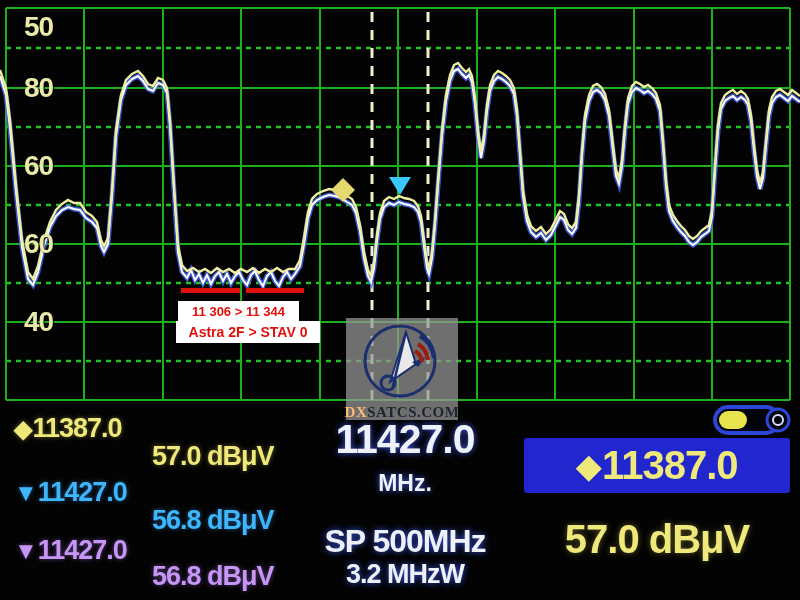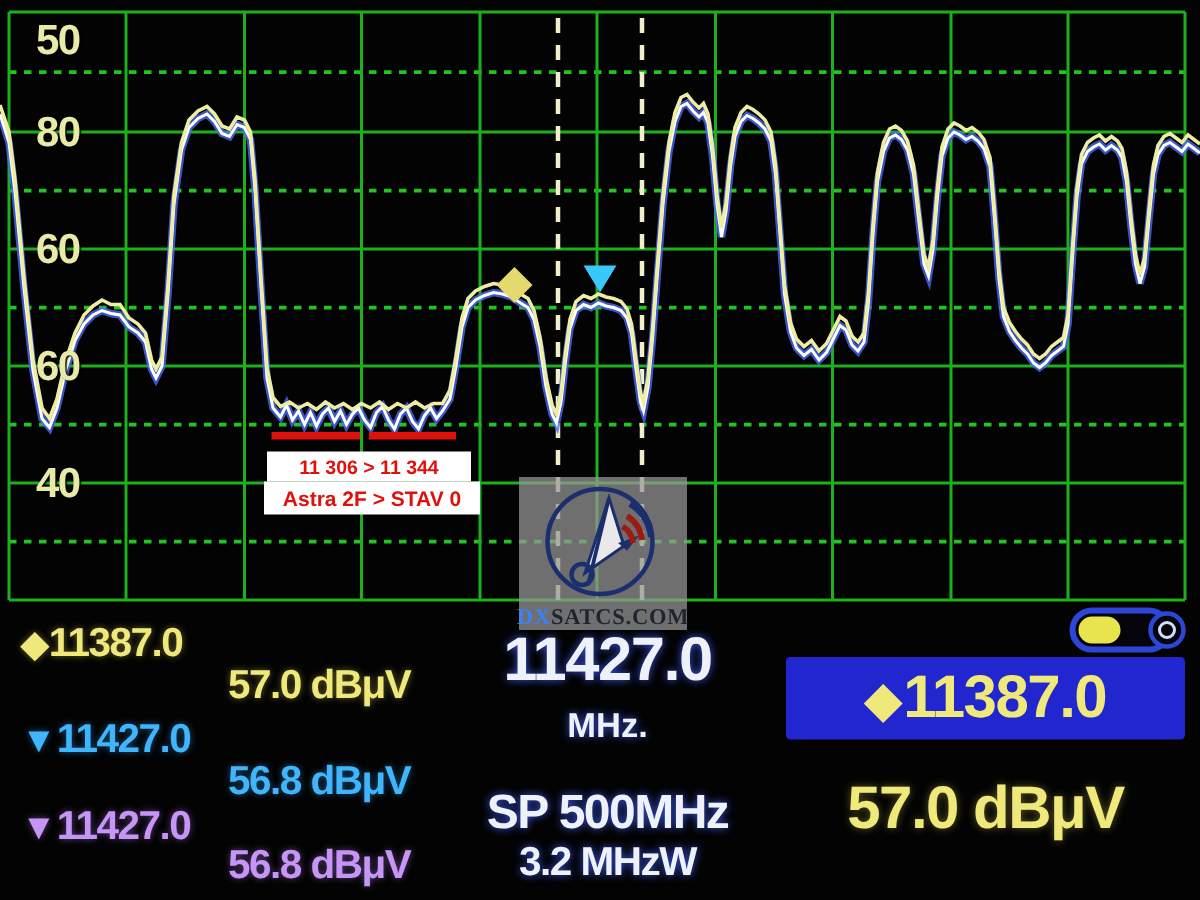--- a/index.html
+++ b/index.html
@@ -4,28 +4,28 @@
 <style>
   html,body{margin:0;padding:0;background:#000;}
   .screen{position:relative;width:800px;height:600px;background:#030303;overflow:hidden;
           font-family:"Liberation Sans",sans-serif;font-weight:bold;}
   .plot{position:absolute;left:0;top:0;width:800px;height:403px;}
   #plot-svg{position:absolute;left:0;top:0;}
   .axis-label{position:absolute;left:24px;color:#e9e9a8;font-size:28px;letter-spacing:-1px;
               text-shadow:1px 1px 1px #000;line-height:30px;}
   .ann-box{position:absolute;background:#ffffff;color:#e0100c;display:flex;align-items:center;
            justify-content:center;z-index:4;}
-  .ann-box1{left:178px;top:301px;width:136px;height:20px;font-size:13px;letter-spacing:0px;}
+  .ann-box1{left:178px;top:301px;width:121px;height:20px;font-size:13px;letter-spacing:0px;}
   .ann-box2{left:176px;top:321px;width:144px;height:22px;font-size:14px;}
   .watermark{position:absolute;left:346px;top:318px;width:112px;height:102px;
              background:rgba(150,150,150,0.74);z-index:3;display:flex;flex-direction:column;
              align-items:center;justify-content:flex-end;}
   .wm-logo{position:absolute;top:2px;left:8px;}
   .wm-text{font-family:"Liberation Serif",serif;font-size:15px;line-height:16px;letter-spacing:0.5px;}
-  .wm-dx{color:#3b82f6;}
+  .wm-dx{color:#fdba74;}
   .wm-rest{color:#1d2430;}
   .readouts{position:absolute;left:0;top:400px;width:800px;height:240px;}
   .freq-row{position:absolute;left:14px;font-size:27px;letter-spacing:-1px;white-space:nowrap;}
   .freq-row .icon{font-size:24px;margin-right:1px;}
   .r1{top:13px;color:#efe97b;text-shadow:0 0 5px rgba(230,220,90,.45);}
   .r2{top:77px;color:#3fb5fb;text-shadow:0 0 5px rgba(60,160,250,.5);}
   .r3{top:135px;color:#c795f5;text-shadow:0 0 5px rgba(180,130,250,.5);}
   .level{position:absolute;left:152px;font-size:27px;letter-spacing:-1px;white-space:nowrap;}
   .l1{top:41px;color:#efe97b;text-shadow:0 0 5px rgba(230,220,90,.45);}
   .l2{top:105px;color:#3fb5fb;text-shadow:0 0 5px rgba(60,160,250,.5);}

